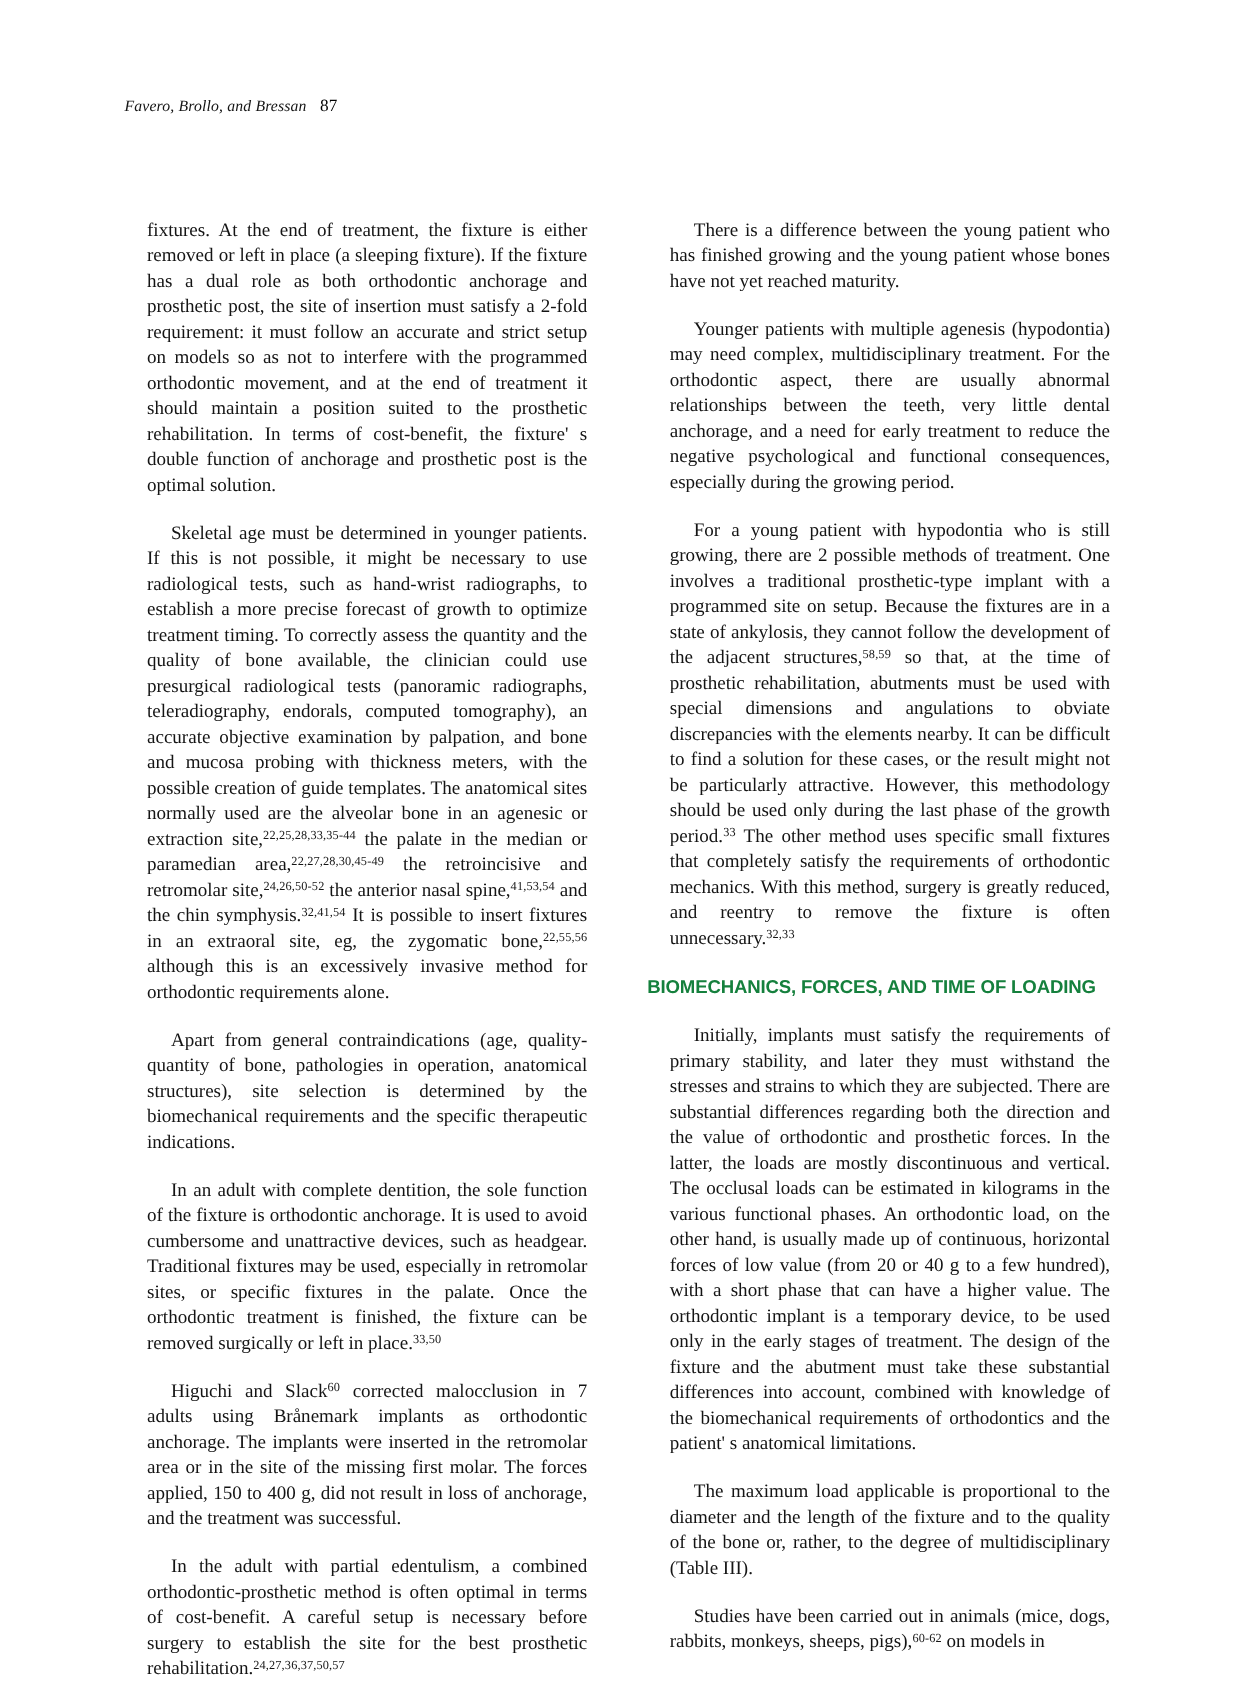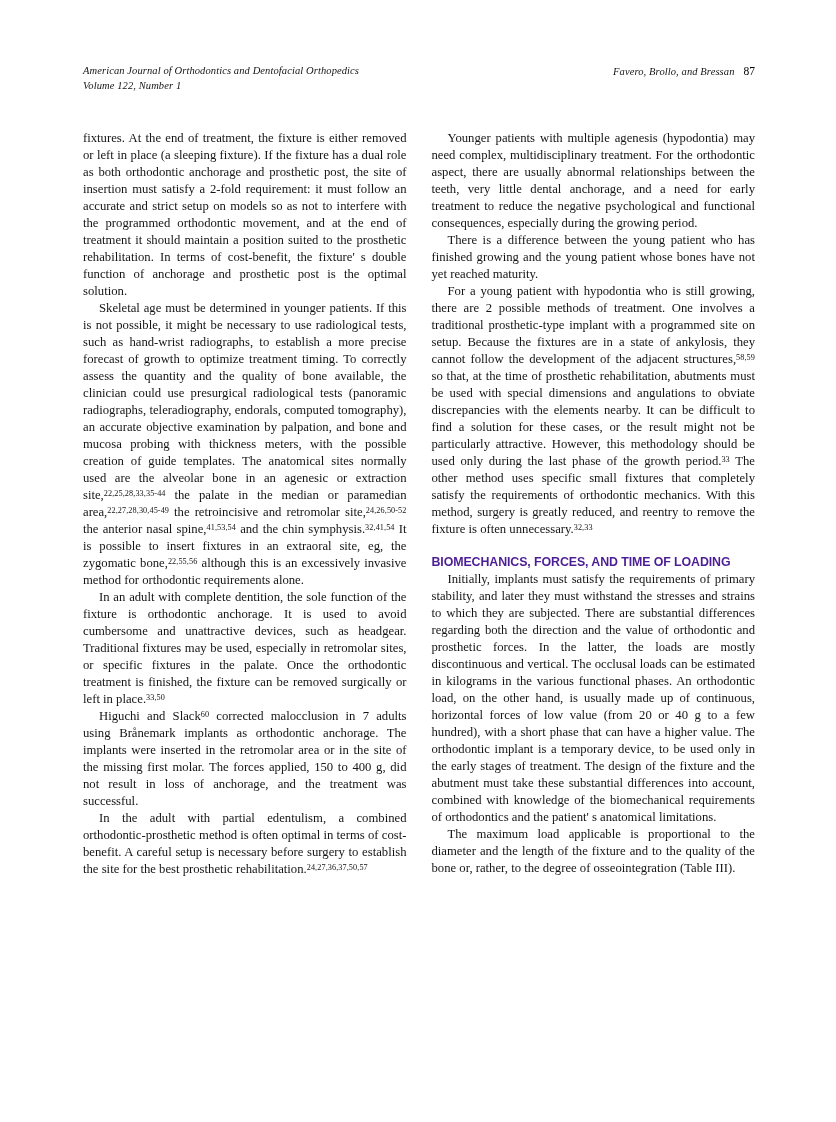--- a/index.html
+++ b/index.html
@@ -68,21 +68,21 @@
     top: 130px;
     width: 672px;
     display: flex;
     gap: 25px;
   }
   .column {
     width: 323.5px;
   }
 
   p.para {
-    margin: 0;
+    margin: 15px;
     font-size: 12.7px;
     line-height: 17.0px;
     text-align: justify;
     text-justify: inter-word;
     hyphens: none;
     color: #141414;
     font-family: "Liberation Serif", "DejaVu Serif", serif;
   }
   p.para.indent { text-indent: 16px; }
   p.para.noindent { text-indent: 0; }
@@ -94,58 +94,56 @@
     letter-spacing: 0.1px;
   }
 
   h2.section-head {
     margin: 17px 0 0 0;
     font-family: "Liberation Sans", "DejaVu Sans", sans-serif;
     font-size: 12.4px;
     line-height: 15.6px;
     font-weight: bold;
     letter-spacing: -0.1px;
-    color: #4c1d95;
+    color: #15803d;
     text-align: left;
   }
 </style>
 </head>
 <body>
 
 <div class="page">
 
   <div class="running-head">
-    <div class="rh-left">
-      <span>American Journal of Orthodontics and Dentofacial Orthopedics</span>
-      <span class="rh-line2">Volume 122, Number 1</span>
-    </div>
     <div class="rh-right">
       <span class="rh-authors">Favero, Brollo, and Bressan</span>
       <span class="rh-folio">87</span>
     </div>
   </div>
 
   <div class="columns">
 
     <div class="column">
         <p class="para noindent">fixtures. At the end of treatment, the fixture is either removed or left in place (a sleeping fixture). If the fixture has a dual role as both orthodontic anchorage and prosthetic post, the site of insertion must satisfy a 2-fold requirement: it must follow an accurate and strict setup on models so as not to interfere with the programmed orthodontic movement, and at the end of treatment it should maintain a position suited to the prosthetic rehabilitation. In terms of cost-benefit, the fixture' s double function of anchorage and prosthetic post is the optimal solution.</p>
         <p class="para indent">Skeletal age must be determined in younger patients. If this is not possible, it might be necessary to use radiological tests, such as hand-wrist radiographs, to establish a more precise forecast of growth to optimize treatment timing. To correctly assess the quantity and the quality of bone available, the clinician could use presurgical radiological tests (panoramic radiographs, teleradiography, endorals, computed tomography), an accurate objective examination by palpation, and bone and mucosa probing with thickness meters, with the possible creation of guide templates. The anatomical sites normally used are the alveolar bone in an agenesic or extraction site,<sup>22,25,28,33,35-44</sup> the palate in the median or paramedian area,<sup>22,27,28,30,45-49</sup> the retroincisive and retromolar site,<sup>24,26,50-52</sup> the anterior nasal spine,<sup>41,53,54</sup> and the chin symphysis.<sup>32,41,54</sup> It is possible to insert fixtures in an extraoral site, eg, the zygomatic bone,<sup>22,55,56</sup> although this is an excessively invasive method for orthodontic requirements alone.</p>
+        <p class="para indent">Apart from general contraindications (age, quality-quantity of bone, pathologies in operation, anatomical structures), site selection is determined by the biomechanical requirements and the specific therapeutic indications.</p>
         <p class="para indent">In an adult with complete dentition, the sole function of the fixture is orthodontic anchorage. It is used to avoid cumbersome and unattractive devices, such as headgear. Traditional fixtures may be used, especially in retromolar sites, or specific fixtures in the palate. Once the orthodontic treatment is finished, the fixture can be removed surgically or left in place.<sup>33,50</sup></p>
         <p class="para indent">Higuchi and Slack<sup>60</sup> corrected malocclusion in 7 adults using Brånemark implants as orthodontic anchorage. The implants were inserted in the retromolar area or in the site of the missing first molar. The forces applied, 150 to 400 g, did not result in loss of anchorage, and the treatment was successful.</p>
         <p class="para indent">In the adult with partial edentulism, a combined orthodontic-prosthetic method is often optimal in terms of cost-benefit. A careful setup is necessary before surgery to establish the site for the best prosthetic rehabilitation.<sup>24,27,36,37,50,57</sup></p>
       </div>
 
     <div class="column">
       <div>
+          <p class="para indent">There is a difference between the young patient who has finished growing and the young patient whose bones have not yet reached maturity.</p>
           <p class="para indent">Younger patients with multiple agenesis (hypodontia) may need complex, multidisciplinary treatment. For the orthodontic aspect, there are usually abnormal relationships between the teeth, very little dental anchorage, and a need for early treatment to reduce the negative psychological and functional consequences, especially during the growing period.</p>
-          <p class="para indent">There is a difference between the young patient who has finished growing and the young patient whose bones have not yet reached maturity.</p>
           <p class="para indent">For a young patient with hypodontia who is still growing, there are 2 possible methods of treatment. One involves a traditional prosthetic-type implant with a programmed site on setup. Because the fixtures are in a state of ankylosis, they cannot follow the development of the adjacent structures,<sup>58,59</sup> so that, at the time of prosthetic rehabilitation, abutments must be used with special dimensions and angulations to obviate discrepancies with the elements nearby. It can be difficult to find a solution for these cases, or the result might not be particularly attractive. However, this methodology should be used only during the last phase of the growth period.<sup>33</sup> The other method uses specific small fixtures that completely satisfy the requirements of orthodontic mechanics. With this method, surgery is greatly reduced, and reentry to remove the fixture is often unnecessary.<sup>32,33</sup></p>
         </div>
       <h2 class="section-head">BIOMECHANICS, FORCES, AND TIME OF LOADING</h2>
       <div>
           <p class="para indent">Initially, implants must satisfy the requirements of primary stability, and later they must withstand the stresses and strains to which they are subjected. There are substantial differences regarding both the direction and the value of orthodontic and prosthetic forces. In the latter, the loads are mostly discontinuous and vertical. The occlusal loads can be estimated in kilograms in the various functional phases. An orthodontic load, on the other hand, is usually made up of continuous, horizontal forces of low value (from 20 or 40 g to a few hundred), with a short phase that can have a higher value. The orthodontic implant is a temporary device, to be used only in the early stages of treatment. The design of the fixture and the abutment must take these substantial differences into account, combined with knowledge of the biomechanical requirements of orthodontics and the patient' s anatomical limitations.</p>
-          <p class="para indent">The maximum load applicable is proportional to the diameter and the length of the fixture and to the quality of the bone or, rather, to the degree of osseointegration (Table III).</p>
+          <p class="para indent">The maximum load applicable is proportional to the diameter and the length of the fixture and to the quality of the bone or, rather, to the degree of multidisciplinary (Table III).</p>
+          <p class="para indent">Studies have been carried out in animals (mice, dogs, rabbits, monkeys, sheeps, pigs),<sup>60-62</sup> on models in</p>
         </div>
     </div>
 
   </div>
 
 </div>
 
 </body></html>

